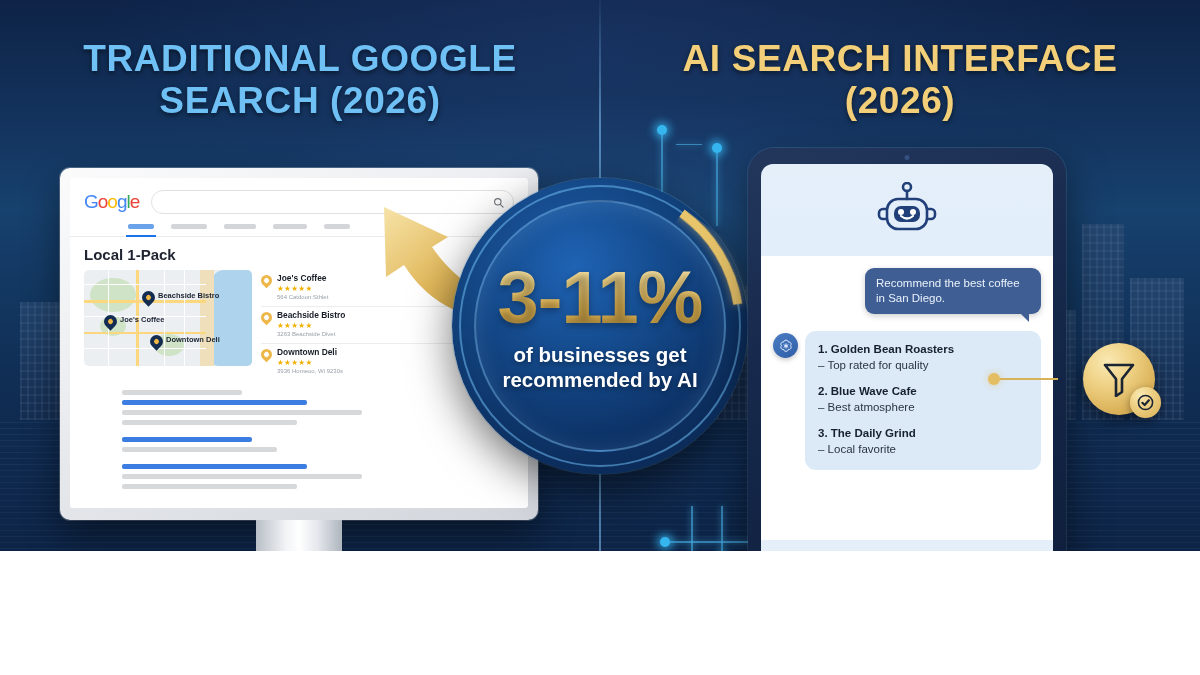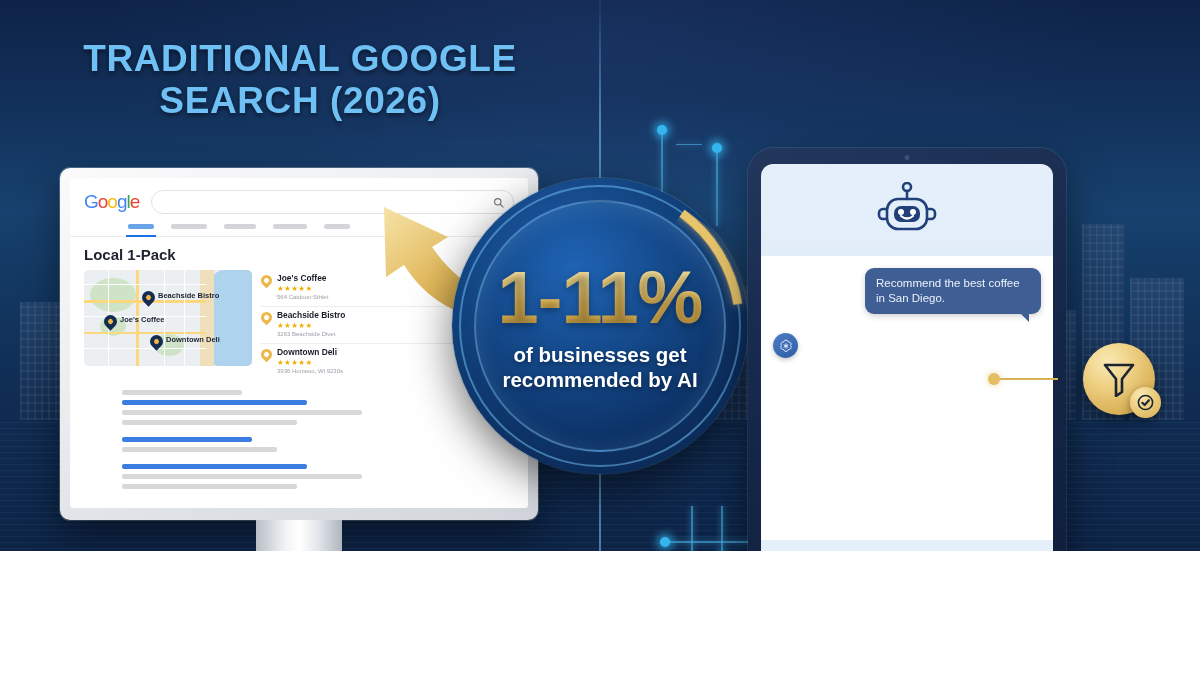--- a/index.html
+++ b/index.html
@@ -295,20 +295,21 @@
     <div class="wire" style="left:721px; top:506px; width:2px; height:54px;"></div>
     <div class="wire" style="left:664px; top:541px; width:102px; height:2px;"></div>
     <div class="node" style="left:660px; top:537px;"></div>
     <div class="node" style="left:717px; top:556px;"></div>
     <div class="node" style="left:687px; top:574px;"></div>
   </div>
 
   <div class="divider"></div>
 
   <div class="title" id="title-left">TRADITIONAL GOOGLE SEARCH (2026)</div>
+  <div class="title" id="title-right">AI SEARCH INTERFACE (2026)</div>
 
   <div id="monitor">
     <div class="mon-bezel">
       <div class="mon-screen">
 
         <div class="g-top">
           <div class="g-logo">
             <span>G</span><span>o</span><span>o</span><span>g</span><span>l</span><span>e</span>
           </div>
           <div class="g-search" title="">
@@ -427,21 +428,21 @@
     </defs>
     <path d="M196 130 C 168 120, 128 100, 102 62 L 118 52 L 54 22 L 56 92 L 74 80 C 102 124, 146 140, 190 134 Z" fill="url(#gg)"></path>
   </svg>
 
   <div id="badge">
     <div class="ring-outer"></div>
     <div class="ring-thin"></div>
     <div class="gold-arc"></div>
     <div class="ring-inner"></div>
     <div class="badge-txt">
-      <div class="pct">1-11%</div>
+      <div class="pct">3-11%</div>
       <div class="badge-sub">of businesses get recommended by AI</div>
     </div>
   </div>
 
   <div id="tablet">
     <div class="tab-frame">
       <div class="tab-cam"></div>
       <div class="tab-screen">
 
         <div class="bot-area">
@@ -460,20 +461,34 @@
 
         <div class="chat-area">
           <div class="bubble-user">Recommend the best coffee in San Diego.</div>
 
           <div class="ai-row">
             <div class="ai-avatar">
               <svg width="16" height="16" viewBox="0 0 24 24" fill="none" stroke="#eaf3ff" stroke-width="1.5">
                 <path d="M12 3.2c2.1 0 3.4 1.6 3.4 2.9 1.3-.5 3.1.2 3.9 1.6.8 1.4.3 3.1-.7 3.9 1 .8 1.5 2.5.7 3.9-.8 1.4-2.6 2.1-3.9 1.6 0 1.3-1.3 2.9-3.4 2.9s-3.4-1.6-3.4-2.9c-1.3.5-3.1-.2-3.9-1.6-.8-1.4-.3-3.1.7-3.9-1-.8-1.5-2.5-.7-3.9.8-1.4 2.6-2.1 3.9-1.6 0-1.3 1.3-2.9 3.4-2.9z"></path>
                 <path d="M12 8.2v7.6M8.6 10.1l6.8 3.8M15.4 10.1l-6.8 3.8"></path>
               </svg>
+            </div>
+            <div class="bubble-ai">
+              <div class="rec">
+                <div class="rec-t">1. Golden Bean Roasters</div>
+                <div class="rec-d">– Top rated for quality</div>
+              </div>
+              <div class="rec">
+                <div class="rec-t">2. Blue Wave Cafe</div>
+                <div class="rec-d">– Best atmosphere</div>
+              </div>
+              <div class="rec">
+                <div class="rec-t">3. The Daily Grind</div>
+                <div class="rec-d">– Local favorite</div>
+              </div>
             </div>
           </div>
         </div>
 
         <div class="input-area">
           <div class="tab-input" title="">
             <div class="send-btn">
               <svg width="11" height="11" viewBox="0 0 24 24" fill="#ffffff">
                 <path d="M4 5 L21 12 L4 19 L7 12 Z"></path>
               </svg>

